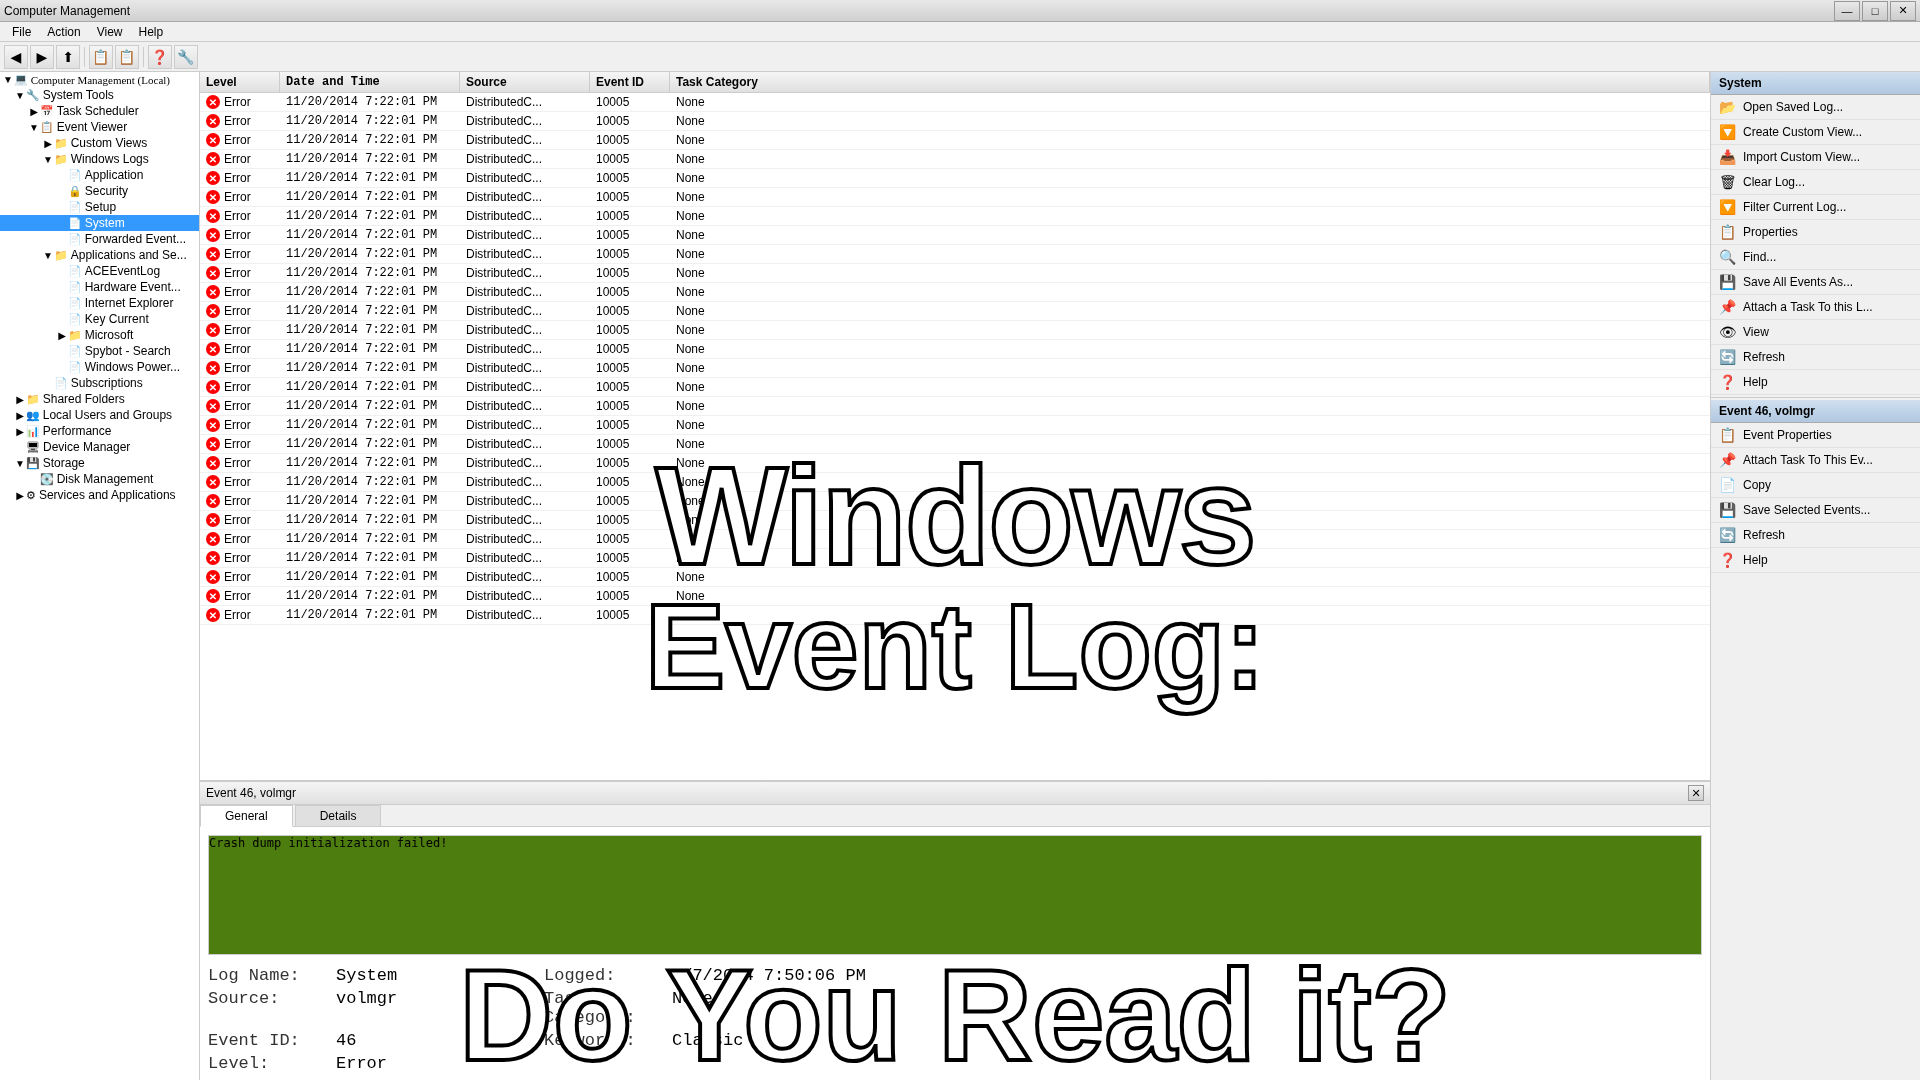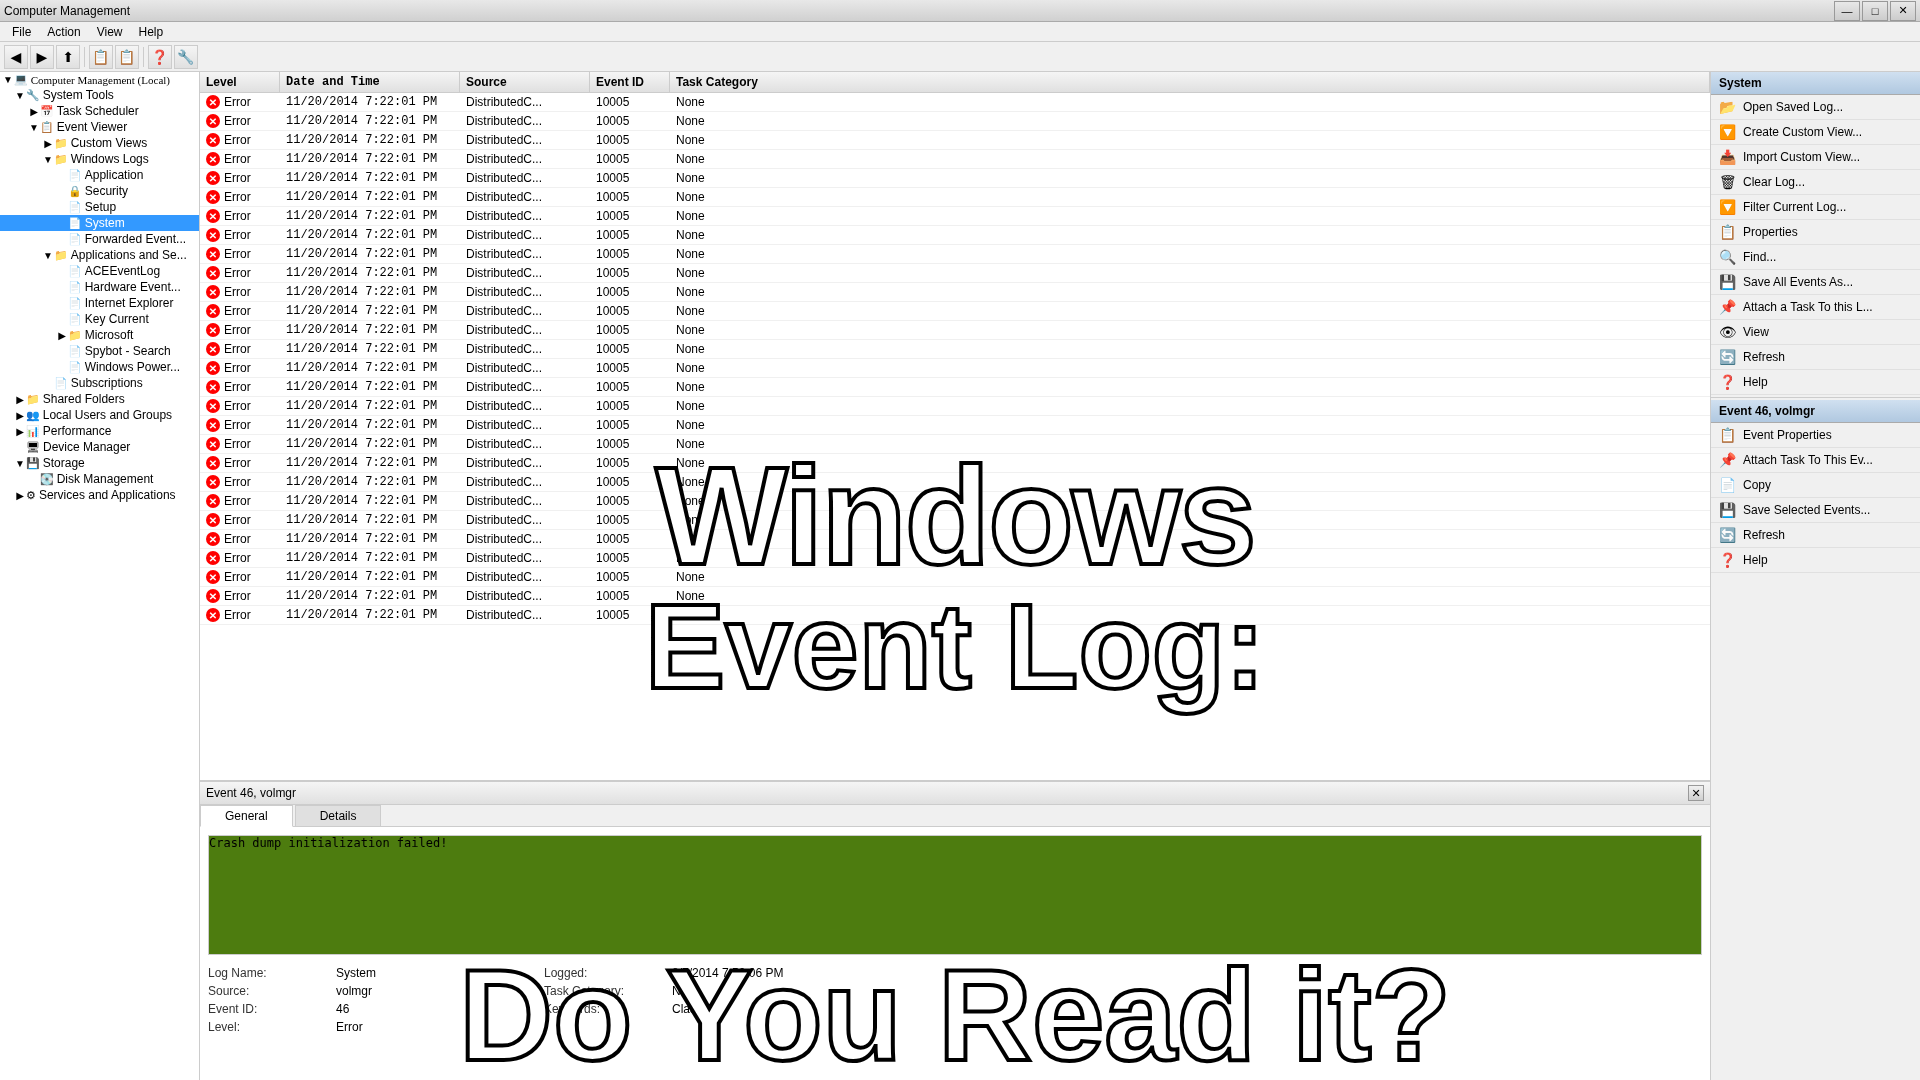--- a/index.html
+++ b/index.html
@@ -216,21 +216,22 @@
       border: 1px solid #ccc;
       font-size: 12px;
       resize: none;
       background: #4d7c0f;
     }
     #detail-meta {
       margin-top: 8px;
       display: grid;
       grid-template-columns: 120px 200px 120px 200px;
       gap: 4px 8px;
-      font-size: 12px;
+      font-size: 17px;
+      font-family: Liberation Mono, monospace;
     }
     .meta-label { color: #333; }
     .meta-value { color: #000; }
 
     
     #actions-panel {
       width: 210px;
       background: #f0f0f0;
       border-left: 1px solid #ccc;
       overflow-y: auto;

